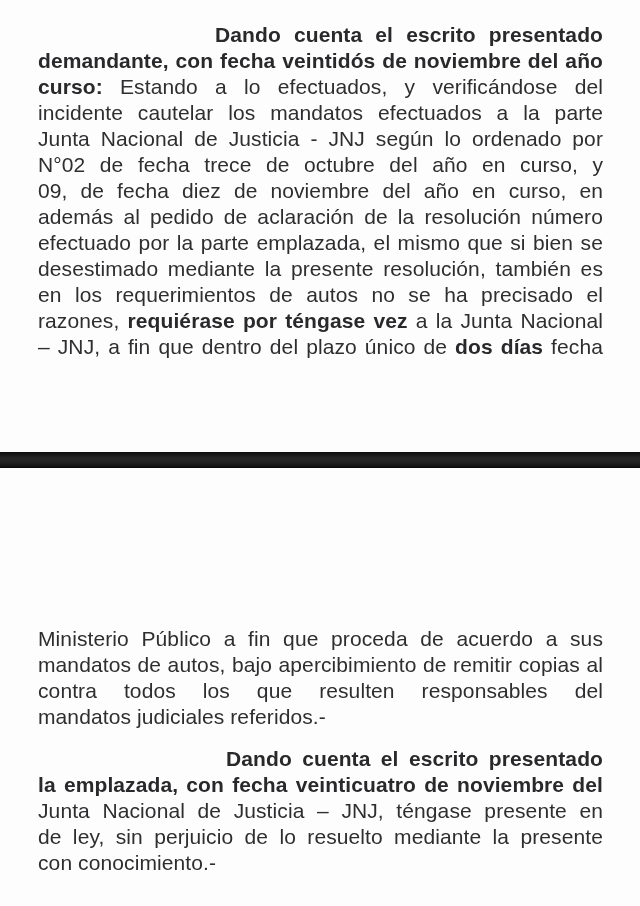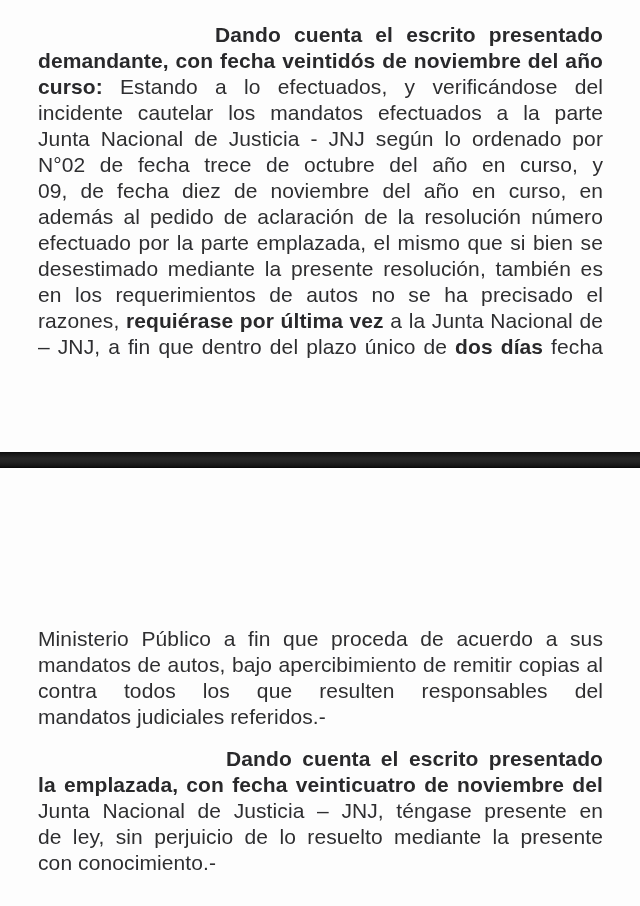--- a/index.html
+++ b/index.html
@@ -68,21 +68,21 @@
       <div class="line j"><span class="b">demandante, con fecha veintidós de noviembre del año en</span></div>
       <div class="line j"><span class="b">curso: </span><span>Estando a lo efectuados, y verificándose del presente</span></div>
       <div class="line j"><span>incidente cautelar los mandatos efectuados a la parte emplazada</span></div>
       <div class="line j"><span>Junta Nacional de Justicia - JNJ según lo ordenado por Resolución</span></div>
       <div class="line j"><span>N°02 de fecha trece de octubre del año en curso, y Resolución N°</span></div>
       <div class="line j"><span>09, de fecha diez de noviembre del año en curso, en atención</span></div>
       <div class="line j"><span>además al pedido de aclaración de la resolución número nueve,</span></div>
       <div class="line j"><span>efectuado por la parte emplazada, el mismo que si bien se ha</span></div>
       <div class="line j"><span>desestimado mediante la presente resolución, también es cierto que</span></div>
       <div class="line j"><span>en los requerimientos de autos no se ha precisado el apercibimiento</span></div>
-      <div class="line j"><span>razones, </span><span class="b">requiérase por última vez</span><span> a la Junta Nacional de Justicia</span></div>
+      <div class="line j"><span>razones, </span><span class="b">requiérase por téngase vez</span><span> a la Junta Nacional de Justicia</span></div>
       <div class="line j"><span>– JNJ, a fin que dentro del plazo único de </span><span class="b">dos días</span><span> fecha con los</span></div>
     </div>
   <div class="separator"></div>
   <div class="para" id="p2">
       <div class="line j"><span>Ministerio Público a fin que proceda de acuerdo a sus atribuciones</span></div>
       <div class="line j"><span>mandatos de autos, bajo apercibimiento de remitir copias al</span></div>
       <div class="line j"><span>contra todos los que resulten responsables del apercibimiento a los</span></div>
       <div class="line no-j"><span>mandatos judiciales referidos.-</span></div>
     </div>
   <div class="para" id="p3">

